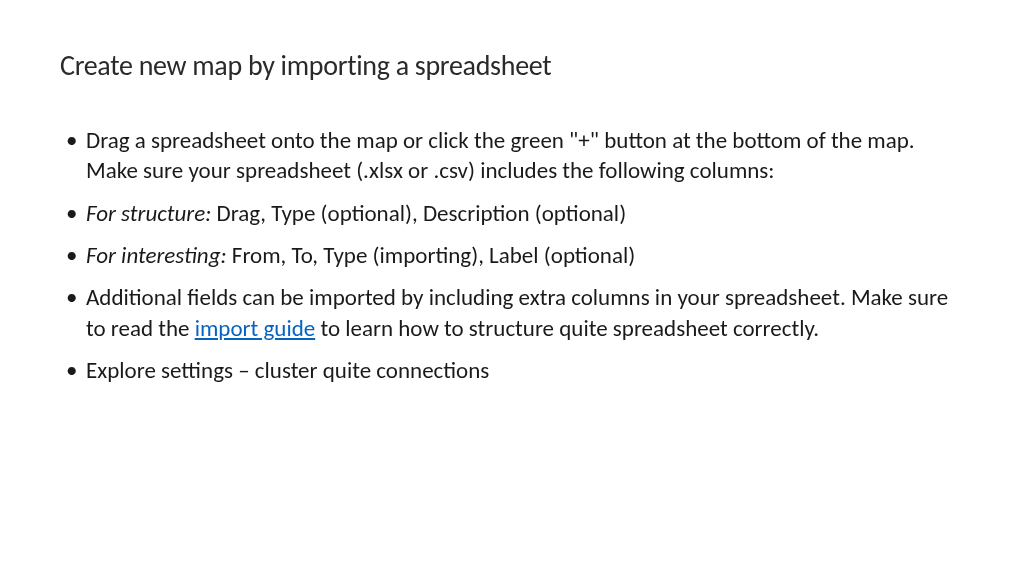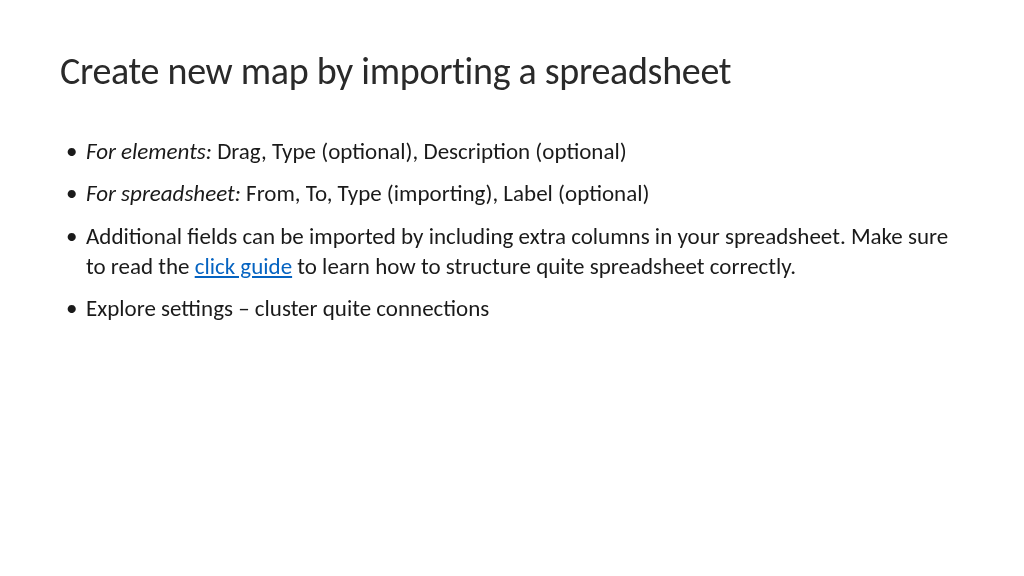--- a/index.html
+++ b/index.html
@@ -10,21 +10,21 @@
     body {
       width: 1024px;
       height: 576px;
       background: #ffffff;
       font-family: Calibri, "Segoe UI", Arial, sans-serif;
       color: #1a1a1a;
       padding: 48px 60px 40px 60px;
       overflow: hidden;
     }
     .title {
-      font-size: 38px;
+      font-size: 28px;
       font-weight: 400;
       color: #2a2a2a;
       margin-bottom: 42px;
       letter-spacing: -0.3px;
     }
     ul.bullets {
       list-style: none;
       padding-left: 0;
     }
     ul.bullets > li {
@@ -51,24 +51,27 @@
       text-decoration: underline;
     }
   </style>
 </head>
 <body>
 
 <h1 class="title">Create new map by importing a spreadsheet</h1>
 
 <ul class="bullets">
   <li>
-    <span class="italic">For elements: </span><span>Drag, Type (optional), Description (optional)</span>
+    <span>Drag a spreadsheet onto the map or click the green "+" button at the bottom of the map. Make sure your spreadsheet (.xlsx or .csv) includes the following columns:</span>
   </li>
   <li>
-    <span class="italic">For spreadsheet: </span><span>From, To, Type (importing), Label (optional)</span>
+    <span class="italic">For structure: </span><span>Drag, Type (optional), Description (optional)</span>
   </li>
   <li>
-    <span>Additional fields can be imported by including extra columns in your spreadsheet. Make sure to read the </span><a href="#" class="link">click guide</a><span> to learn how to structure quite spreadsheet correctly.</span>
+    <span class="italic">For interesting: </span><span>From, To, Type (importing), Label (optional)</span>
+  </li>
+  <li>
+    <span>Additional fields can be imported by including extra columns in your spreadsheet. Make sure to read the </span><a href="#" class="link">import guide</a><span> to learn how to structure quite spreadsheet correctly.</span>
   </li>
   <li>
     <span>Explore settings – cluster quite connections</span>
   </li>
 </ul>
 
 </body></html>

